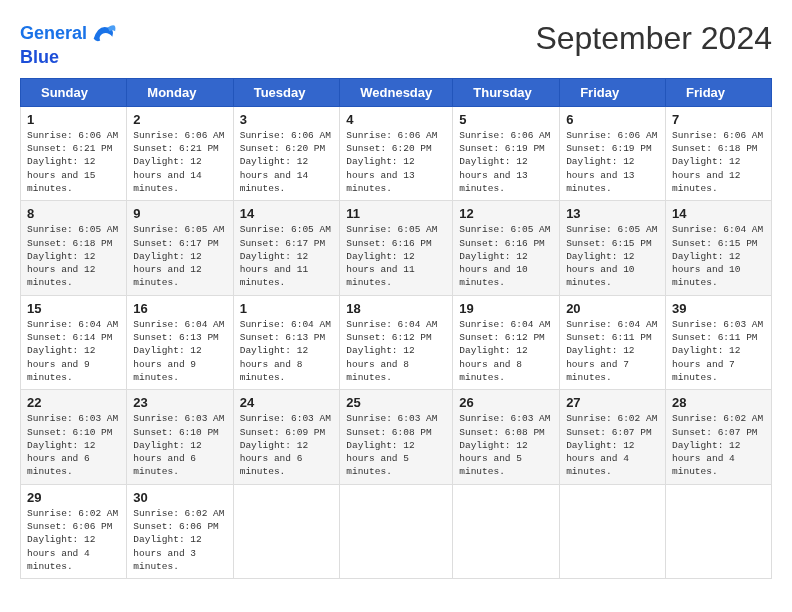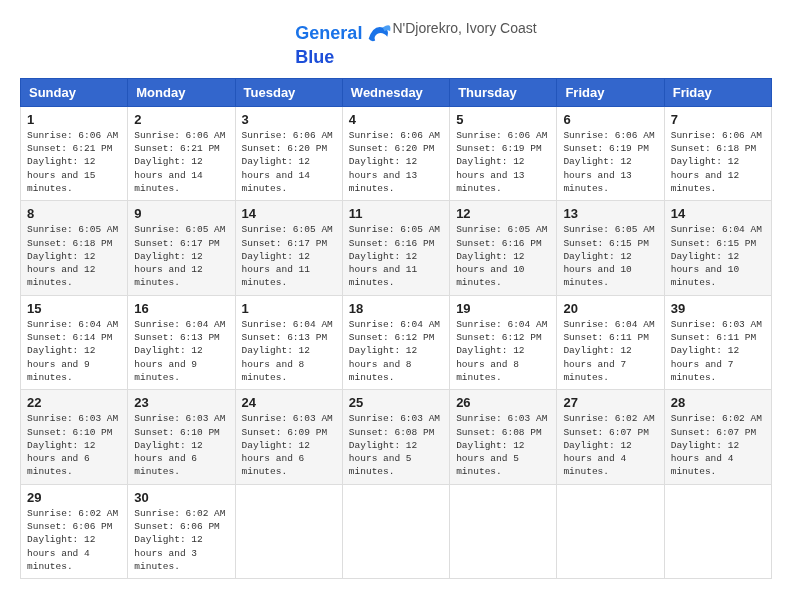--- a/index.html
+++ b/index.html
@@ -5,24 +5,23 @@
     * { box-sizing: border-box; margin: 0; padding: 0; }
     body {
       font-family: Arial, sans-serif;
       background: #fff;
       width: 792px;
       min-height: 612px;
       padding: 20px;
     }
     .header {
       display: flex;
-      justify-content: center;
+      justify-content: space-between;
       align-items: flex-start;
       margin-bottom: 10px;
-      margin-left: 40px;
     }
     .logo {
       display: flex;
       align-items: center;
     }
     .logo-text {
       font-size: 18px;
       font-weight: bold;
       color: #333;
       line-height: 1.1;
@@ -49,21 +48,21 @@
     }
     .calendar {
       width: 100%;
       border-collapse: collapse;
       border: 1px solid #ccc;
     }
     .calendar th {
       background: #3366cc;
       color: white;
       text-align: left;
-      padding: 6px 8px;
+      padding: 6px 20px;
       font-size: 13px;
       border: 1px solid #2255bb;
     }
     .calendar td {
       vertical-align: top;
       padding: 5px 6px;
       border: 1px solid #ddd;
       width: calc(100% / 7);
       font-size: 10px;
       color: #333;
@@ -98,21 +97,21 @@
     <div>
       <div class="logo-text">
         <span>General</span><svg class="logo-bird" viewBox="0 0 30 30" style="display:inline-block;vertical-align:middle;margin-left:2px;">
           <path d="M5 20 Q10 5 20 8 Q28 10 25 18 Q20 12 14 15 Q10 18 12 22 Q8 24 5 20Z" fill="#1a73e8"></path>
           <path d="M20 8 Q30 2 28 12 Q25 10 22 12Z" fill="#4a9ef5"></path>
         </svg><br><span style="color:#1d4ed8;">Blue</span>
       </div>
     </div>
   </div>
   <div class="title-section">
-    <div class="location">N'Djorekro, Ivory Coast</div>
+    <div class="month-title">September 2024</div>
   </div>
 </div>
 
 <table class="calendar">
   <thead>
     <tr>
     <th>Sunday</th>
         <th>Monday</th>
         <th>Tuesday</th>
         <th>Wednesday</th>

